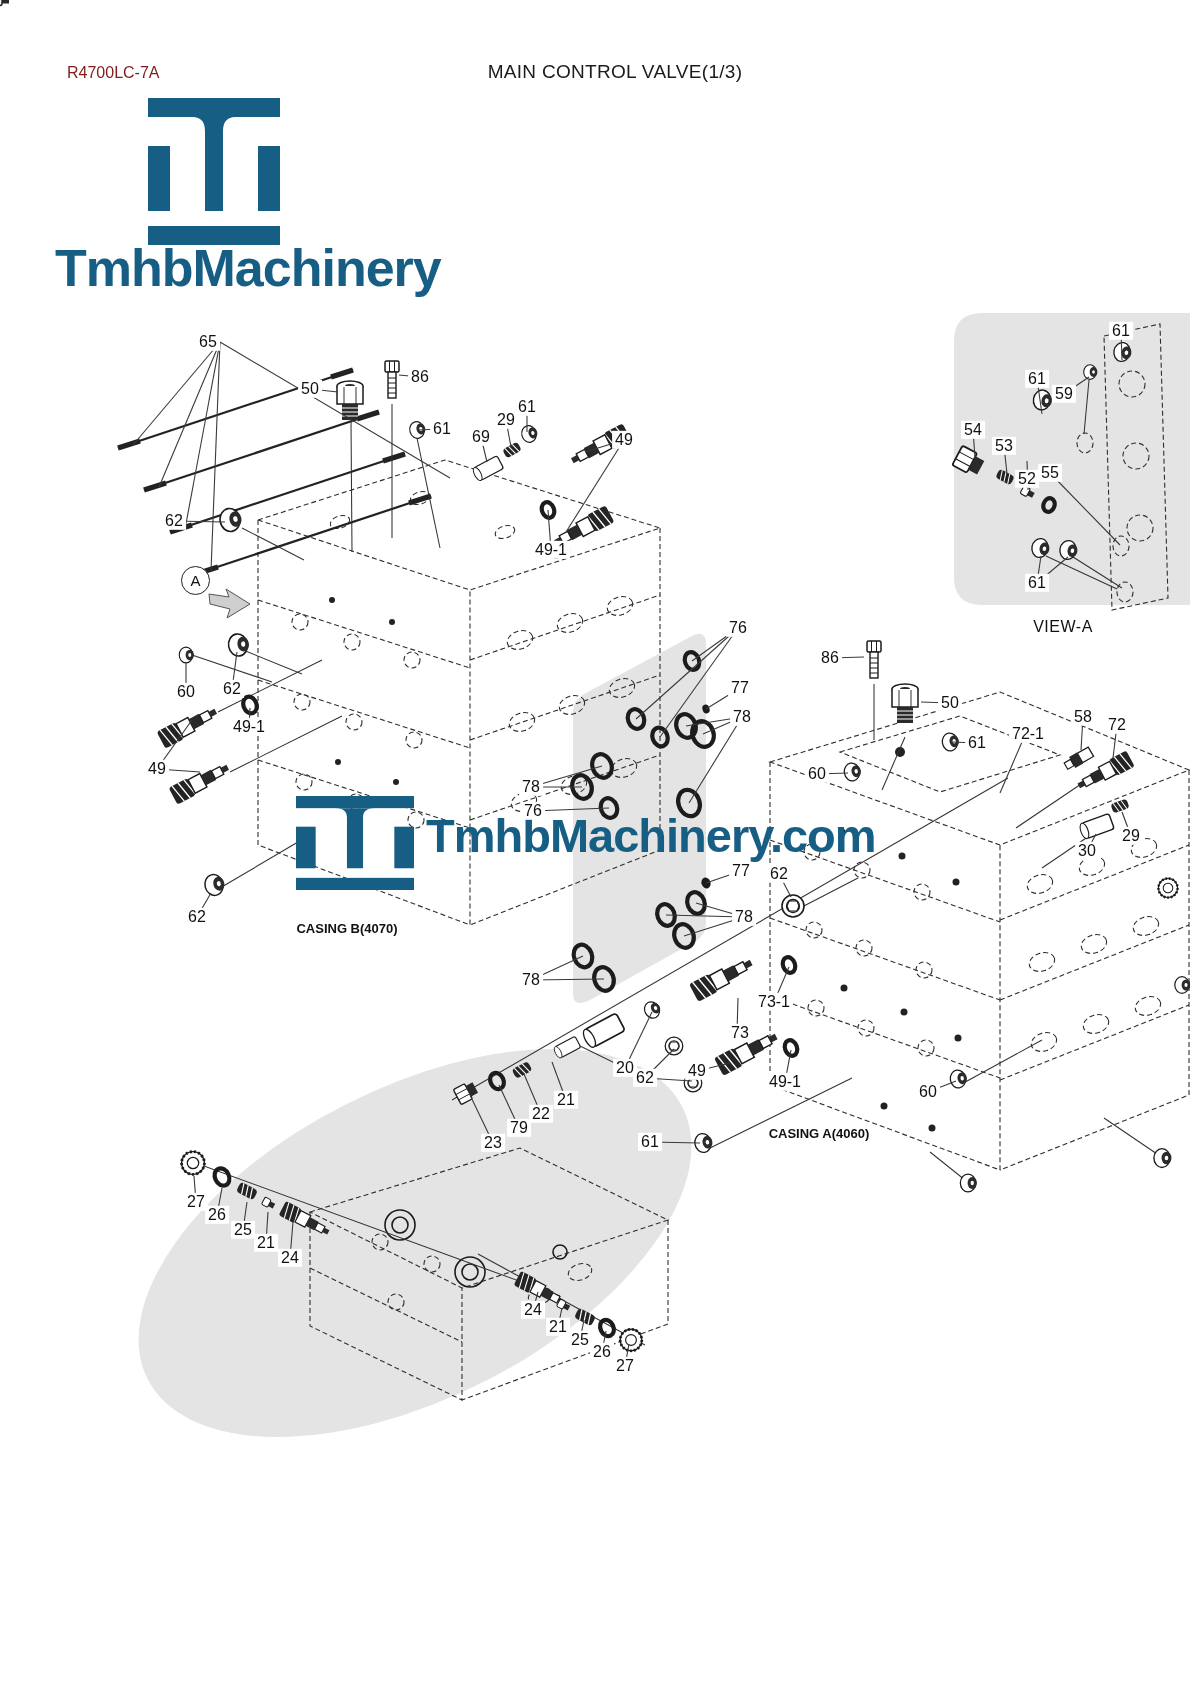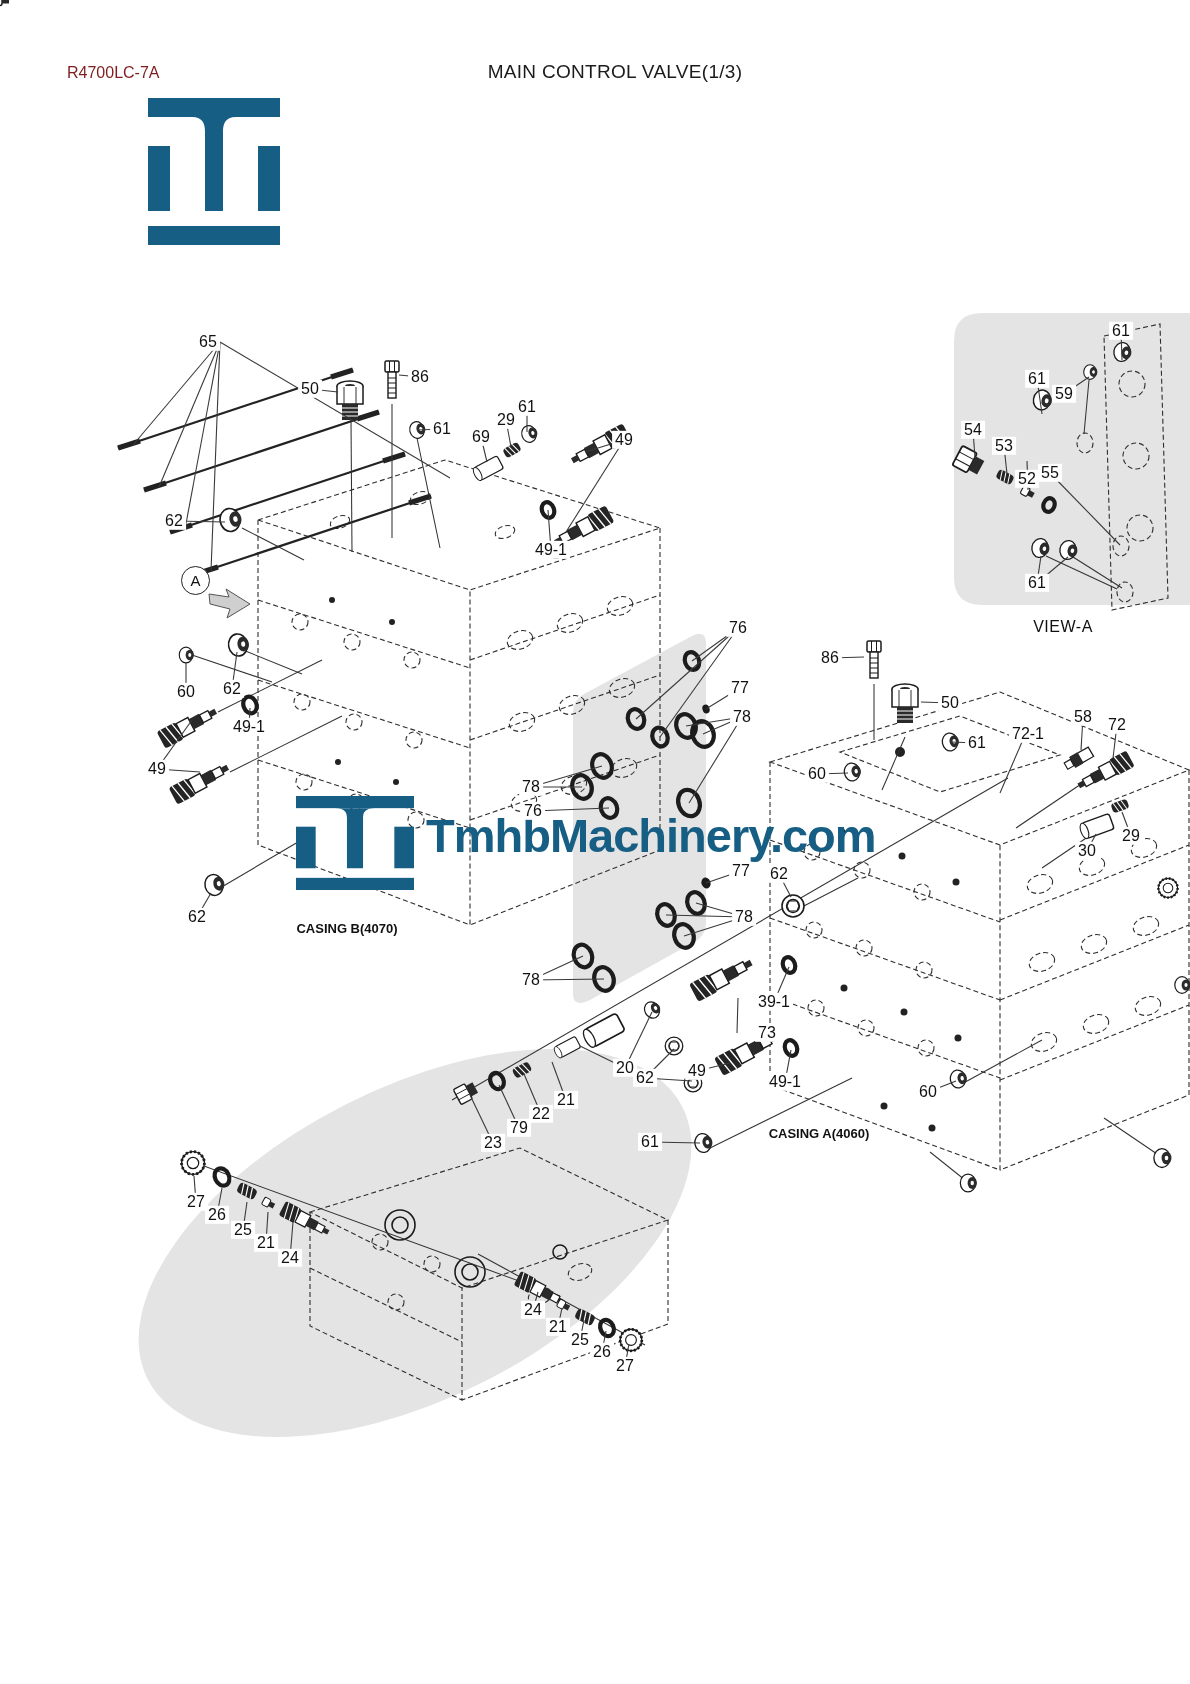--- a/index.html
+++ b/index.html
@@ -38,20 +38,21 @@
 
   <svg class="logo-icon" viewBox="0 0 132 147">
     <g fill="#175e84">
       <rect x="0" y="0" width="132" height="19"></rect>
       <rect x="0" y="48" width="22" height="65"></rect>
       <rect x="110" y="48" width="22" height="65"></rect>
       <rect x="0" y="128" width="132" height="19"></rect>
       <path d="M44,19 C55,19 57,26 57,34 L57,113 L75,113 L75,34 C75,26 77,19 88,19 Z"></path>
     </g>
   </svg>
+  <div class="logo-text">TmhbMachinery</div>
 
   <svg id="art" width="1190" height="1684" viewBox="0 0 1190 1684">
     <defs>
       <g id="g-grm">
         <ellipse rx="9" ry="10.5" fill="#fff" stroke="#1b1b1b" stroke-width="1.5"></ellipse>
         <ellipse cx="5" cy="0" rx="5.5" ry="7" fill="#2b2b2b"></ellipse>
         <ellipse cx="5" cy="0" rx="2" ry="2.6" fill="#fff"></ellipse>
       </g>
       <g id="g-plug">
         <circle r="11" fill="#fff" stroke="#1b1b1b" stroke-width="1.6"></circle>
@@ -471,22 +472,22 @@
     <div class="callout" style="left: 830px; top: 658px;">86</div>
     <div class="callout" style="left: 950px; top: 703px;">50</div>
     <div class="callout" style="left: 977px; top: 743px;">61</div>
     <div class="callout" style="left: 817px; top: 774px;">60</div>
     <div class="callout" style="left: 1028px; top: 728px; margin-top: 6px;">72-1</div>
     <div class="callout" style="left: 1083px; top: 717px;">58</div>
     <div class="callout" style="left: 1117px; top: 725px;">72</div>
     <div class="callout" style="left: 1131px; top: 836px;">29</div>
     <div class="callout" style="left: 1087px; top: 851px;">30</div>
     <div class="callout" style="left: 779px; top: 874px;">62</div>
-    <div class="callout" style="left: 774px; top: 1002px;">39-1</div>
-    <div class="callout" style="left: 767px; top: 1033px;">73</div>
+    <div class="callout" style="left: 774px; top: 1002px;">73-1</div>
+    <div class="callout" style="left: 740px; top: 1033px;">73</div>
     <div class="callout" style="left: 697px; top: 1071px;">49</div>
     <div class="callout" style="left: 785px; top: 1082px;">49-1</div>
     <div class="callout" style="left: 645px; top: 1078px;">62</div>
     <div class="callout" style="left: 928px; top: 1092px;">60</div>
     <div class="callout" style="left: 650px; top: 1142px;">61</div>
     <div class="callout" style="left: 1121px; top: 331px;">61</div>
     <div class="callout" style="left: 1037px; top: 379px;">61</div>
     <div class="callout" style="left: 1064px; top: 394px;">59</div>
     <div class="callout" style="left: 973px; top: 430px;">54</div>
     <div class="callout" style="left: 1004px; top: 446px;">53</div>

